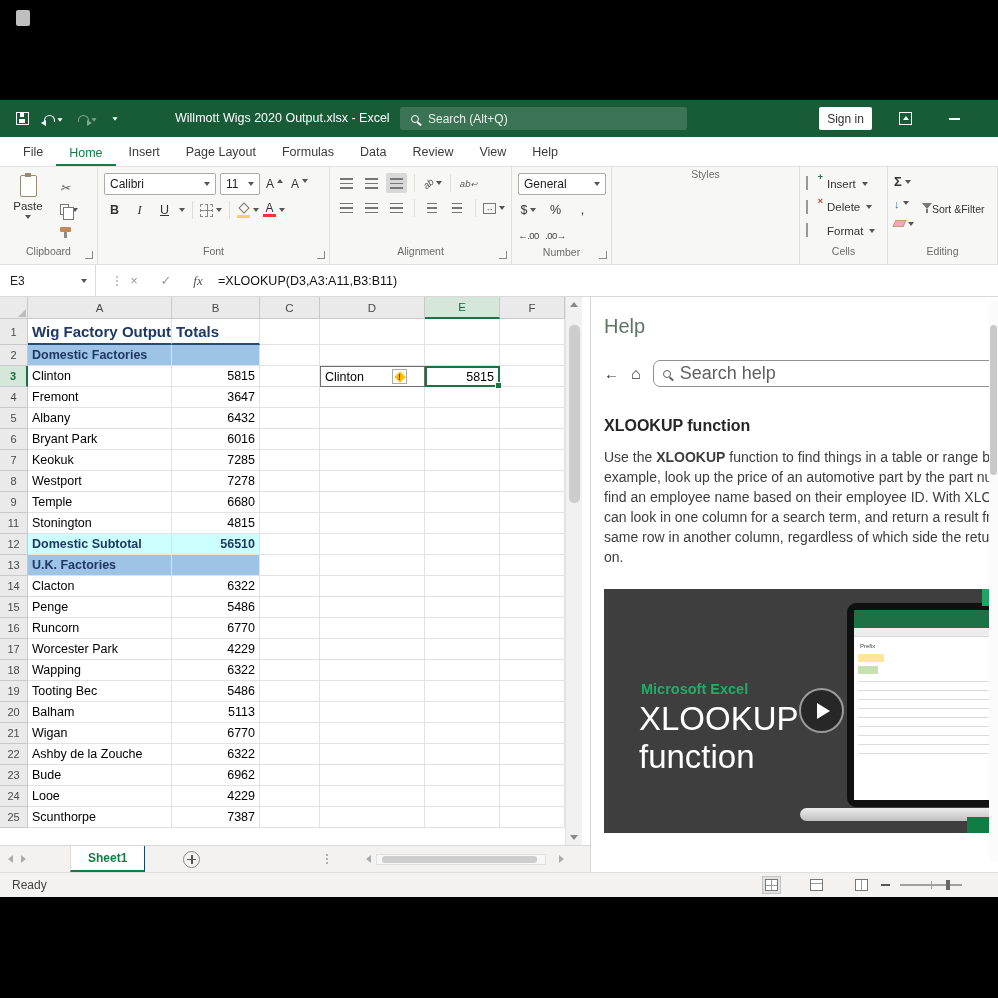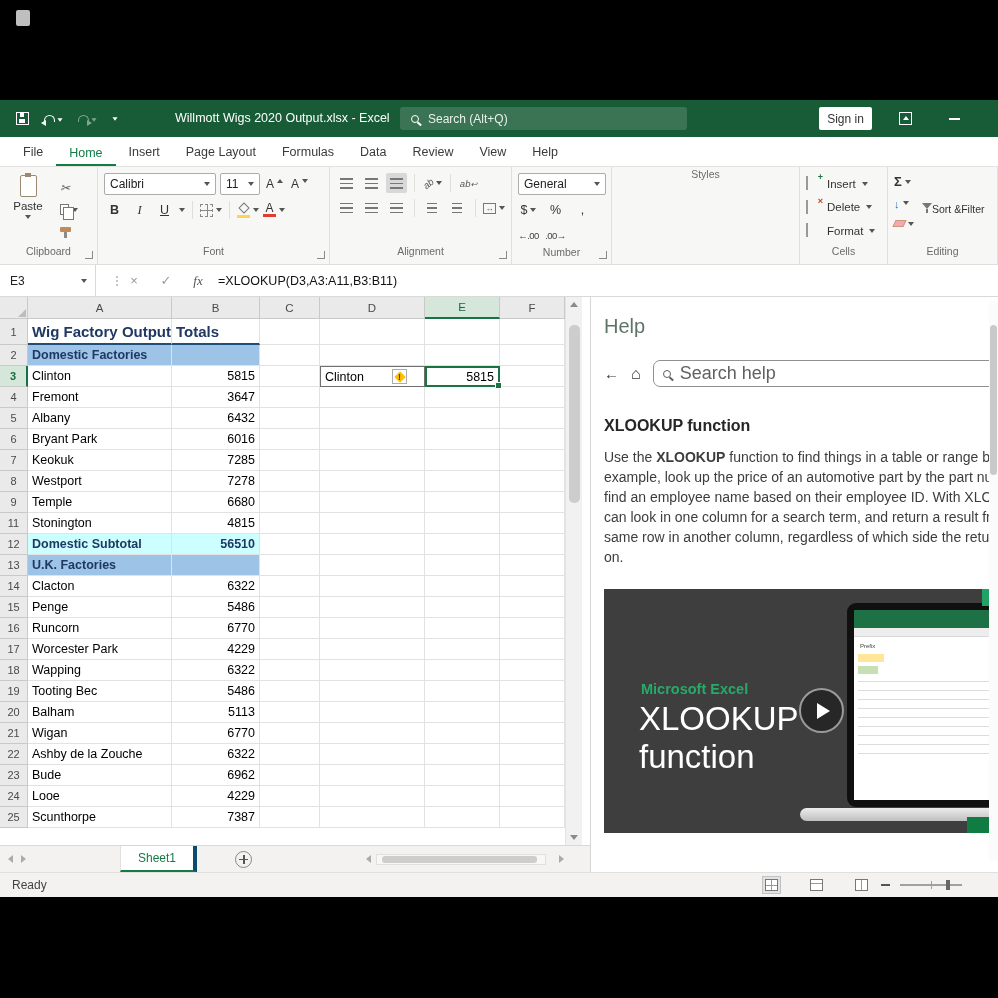--- a/index.html
+++ b/index.html
@@ -138,21 +138,21 @@
 .vscroll{position:absolute;left:565px;top:0;width:17px;height:548px;background:#F1F1F1;border-left:1px solid #E3E3E3}
 .vs-up{position:absolute;left:4px;top:5px;border-left:4px solid transparent;border-right:4px solid transparent;border-bottom:5px solid #8a8a8a}
 .vs-down{position:absolute;left:4px;bottom:5px;border-left:4px solid transparent;border-right:4px solid transparent;border-top:5px solid #8a8a8a}
 .vs-thumb{position:absolute;left:3px;top:28px;width:11px;height:178px;background:#CDCDCD;border-radius:5px}
 
 .tabbar{height:27px;background:#F3F2F1;border-top:1px solid #D8D8D8;display:flex;align-items:center;position:relative;flex:none}
 .tnav{display:flex;gap:8px;margin-left:8px}
 .tnav i{width:0;height:0}
 .tnav .l{border-top:4px solid transparent;border-bottom:4px solid transparent;border-right:5px solid #ABABAB}
 .tnav .r{border-top:4px solid transparent;border-bottom:4px solid transparent;border-left:5px solid #ABABAB}
-.stab{margin-left:94px;height:100%;background:#fff;border-left:1px solid #E0E0E0;border-right:4px solid #0c4a6e;border-bottom:2px solid #157A45;display:flex;align-items:center;padding:0 17px;color:#157A45;font-weight:normal;font-size:12px}
+.stab{margin-left:44px;height:100%;background:#fff;border-left:1px solid #E0E0E0;border-right:1px solid #0c4a6e;border-bottom:2px solid #157A45;display:flex;align-items:center;padding:0 17px;color:#157A45;font-weight:bold;font-size:12px}
 .addsheet{margin-left:38px;width:17px;height:17px;border:1px solid #878787;border-radius:50%;position:relative}
 .addsheet::before{content:"";position:absolute;left:3px;top:7px;width:9px;height:1.5px;background:#555}
 .addsheet::after{content:"";position:absolute;left:7px;top:3px;width:1.5px;height:9px;background:#555}
 .tdots{margin-left:126px;width:2px;height:2px;background:#999;border-radius:50%;box-shadow:0 -4px 0 #999,0 4px 0 #999}
 .hscroll{position:absolute;right:26px;display:flex;align-items:center;gap:5px}
 .hs-track{width:170px;height:11px;background:#F7F7F7;border:1px solid #E0E0E0;position:relative}
 .hs-thumb{position:absolute;left:5px;top:1px;width:155px;height:7px;background:#CDCDCD;border-radius:3px}
 
 .statusbar{height:25px;background:#F3F2F1;border-top:1px solid #E1DFDD;position:relative;display:flex;align-items:center;flex:none}
 .ready{margin-left:12px;font-size:12px;color:#444}

